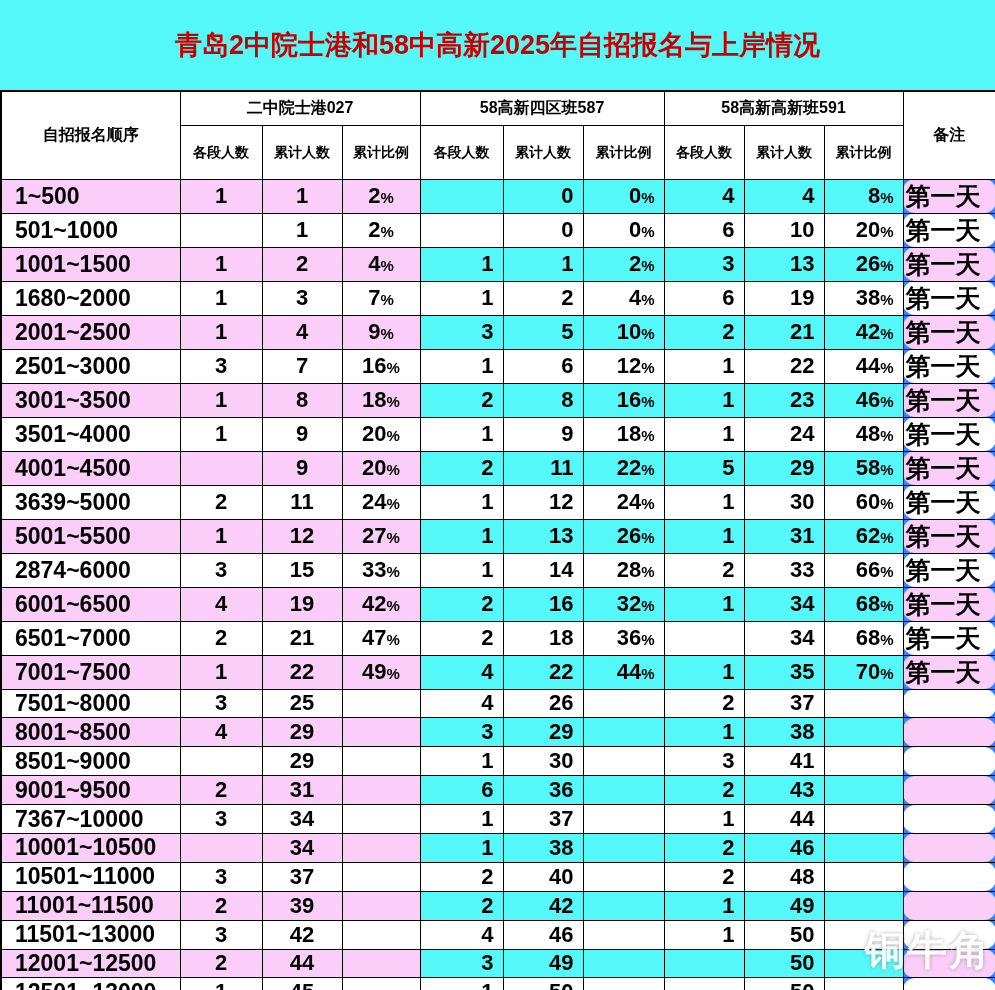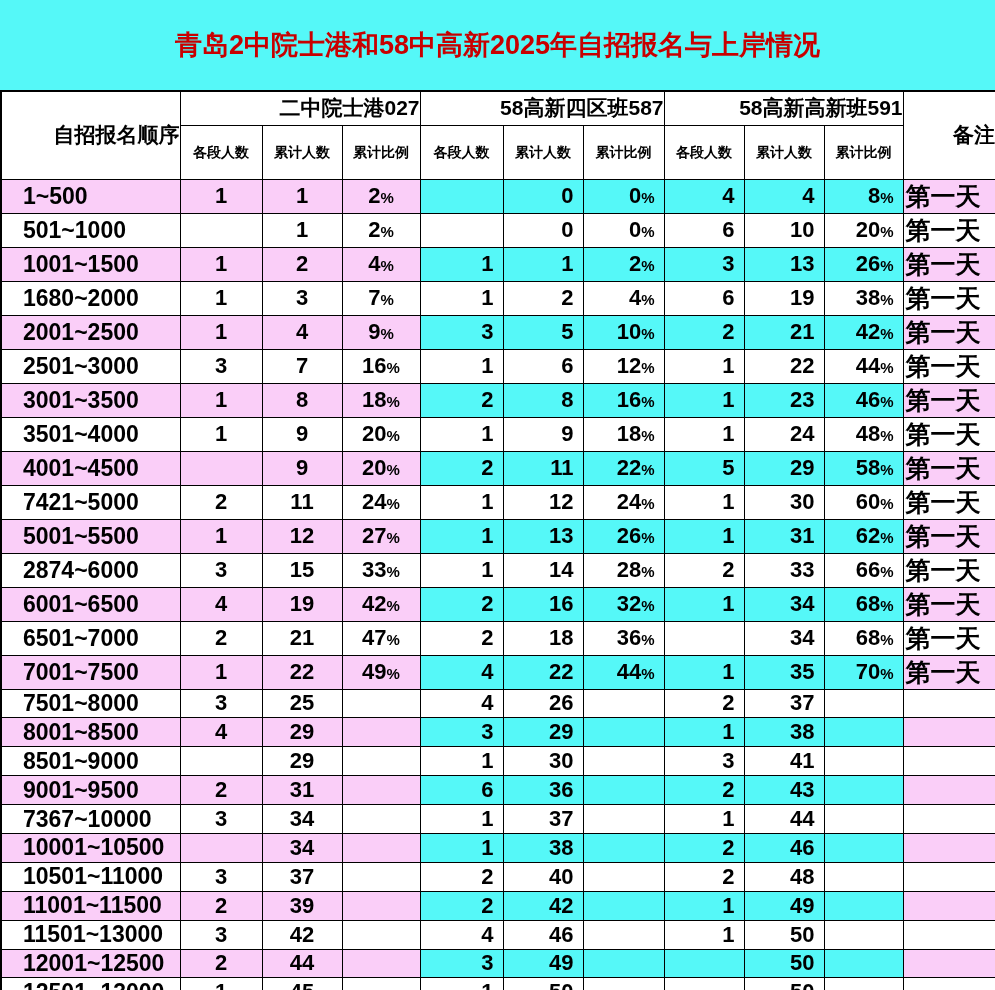--- a/index.html
+++ b/index.html
@@ -39,36 +39,36 @@
   }
   th, td {
     border: 1px solid var(--border, #000);
     padding: 0;
     overflow: hidden;
     white-space: nowrap;
     color: #000;
     font-weight: bold;
     background: #ffffff;
   }
-  tr.group-row th { height: 34px; font-size: 21px; text-align: right; }
+  tr.group-row th { height: 34px; font-size: 16px; text-align: center; }
   tr.sub-row th {
     height: 54px;
     font-size: 14px;
     line-height: 26px;
     text-align: center;
     white-space: normal;
     vertical-align: middle;
   }
   th.h-rowlabel { font-size: 21px; text-align: center; white-space: normal; }
   th.h-remark  { font-size: 22px; text-align: center; margin-top: 28px; }
   tbody td { height: 28.9px; vertical-align: middle; }
-  .c-range  { text-align: left;  padding-left: 21px;  font-size: 23px; }
+  .c-range  { text-align: left;  padding-left: 13px;  font-size: 23px; }
   .c-mid    { text-align: center; font-size: 22px; }
   .c-right  { text-align: right; padding-right: 9px; font-size: 22px; }
-  .c-remark { text-align: left;  padding-left: 2px;  font-size: 25px; }
+  .c-remark { text-align: left;  padding-left: 2px;  font-size: 25px; border-radius: 12px; }
   .bg-pink { background: var(--pink_cell, #facef8); }
   .bg-cyan { background: var(--cyan_cell, #55f8f8); }
   .pct { font-size: 15px; }
   .watermark {
     position: absolute;
     right: 4px;
     bottom: 12px;
     font-size: 40px;
     font-weight: bold;
     letter-spacing: 2px;
@@ -233,21 +233,21 @@
           <td class="c-mid bg-pink">20<span class="pct">%</span></td>
           <td class="c-right bg-cyan">2</td>
           <td class="c-right bg-cyan">11</td>
           <td class="c-right bg-cyan">22<span class="pct">%</span></td>
           <td class="c-right bg-cyan">5</td>
           <td class="c-right bg-cyan">29</td>
           <td class="c-right bg-cyan">58<span class="pct">%</span></td>
           <td class="c-remark bg-pink">第一天</td>
         </tr>
         <tr>
-          <td class="c-range">7421~5000</td>
+          <td class="c-range">3639~5000</td>
           <td class="c-mid">2</td>
           <td class="c-mid">11</td>
           <td class="c-mid">24<span class="pct">%</span></td>
           <td class="c-right">1</td>
           <td class="c-right">12</td>
           <td class="c-right">24<span class="pct">%</span></td>
           <td class="c-right">1</td>
           <td class="c-right">30</td>
           <td class="c-right">60<span class="pct">%</span></td>
           <td class="c-remark">第一天</td>
@@ -456,14 +456,15 @@
           <td class="c-right">50</td>
           <td class="c-right"></td>
           <td class="c-right"></td>
           <td class="c-right">50</td>
           <td class="c-right"></td>
           <td class="c-remark"></td>
         </tr>
       </tbody>
   </table>
 
+  <div class="watermark">铜牛角</div>
 
 </div>
 
 </body></html>

